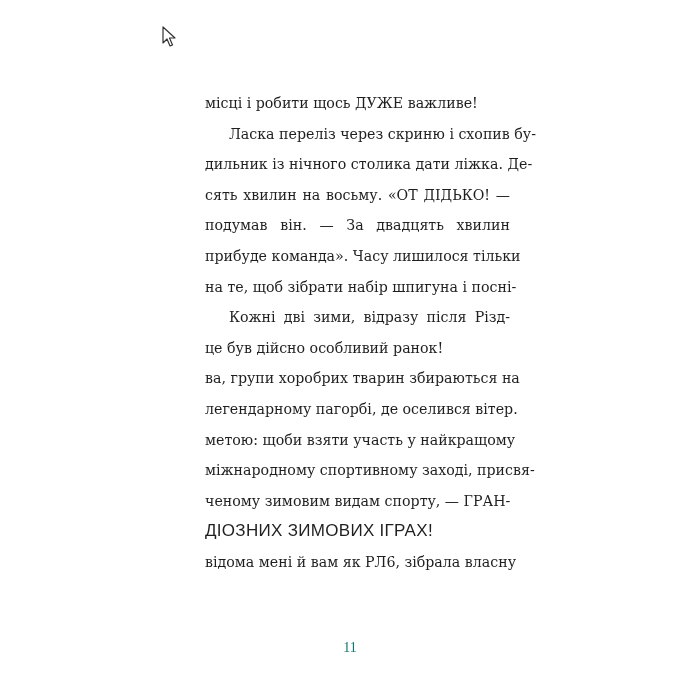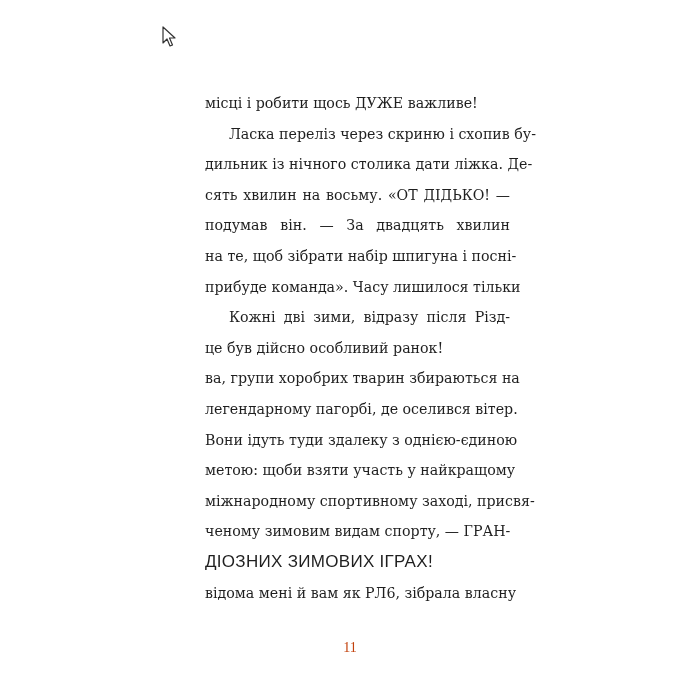--- a/index.html
+++ b/index.html
@@ -12,45 +12,44 @@
     }
     .line {
       height: 30.6px; line-height: 30.6px; white-space: nowrap;
       text-align: justify; text-align-last: justify;
     }
     .line.indent { padding-left: 24px; }
     .line.last { text-align-last: left; }
     .caps { font-family: "Liberation Sans", sans-serif; font-size: 17px; letter-spacing: 0.3px; }
     .pagenum {
       position: absolute; left: 0; width: 700px; top: 640px; text-align: center;
-      font-family: "Liberation Serif", serif; font-size: 14px; color: #c2410c;
+      font-family: "Liberation Serif", serif; font-size: 14px; color: #0f766e;
     }
   </style>
 </head>
 <body>
 
 <div class="cursor">
   <svg width="16" height="22" viewBox="0 0 16 22">
     <path d="M1 1 L1 17 L5 13 L8 20 L10.5 19 L7.5 12 L13 12 Z" fill="#fff" stroke="#333" stroke-width="1.2" stroke-linejoin="round"></path>
   </svg>
 </div>
 
 <div class="page">
   <div class="line last">місці і робити щось ДУЖЕ важливе!</div>
   <div class="line indent">Ласка переліз через скриню і схопив бу-</div>
   <div class="line">дильник із нічного столика дати ліжка. Де-</div>
   <div class="line">сять хвилин на восьму. «ОТ ДІДЬКО! —</div>
   <div class="line">подумав він. — За двадцять хвилин</div>
+  <div class="line">прибуде команда». Часу лишилося тільки</div>
   <div class="line">на те, щоб зібрати набір шпигуна і посні-</div>
-  <div class="line">прибуде команда». Часу лишилося тільки</div>
   <div class="line indent">Кожні дві зими, відразу після Різд-</div>
   <div class="line last">це був дійсно особливий ранок!</div>
   <div class="line">ва, групи хоробрих тварин збираються на</div>
   <div class="line">легендарному пагорбі, де оселився вітер.</div>
-  <div class="line">Вони ідуть туди здалеку з однією-єдиною</div>
   <div class="line">метою: щоби взяти участь у найкращому</div>
   <div class="line">міжнародному спортивному заході, присвя-</div>
   <div class="line">ченому зимовим видам спорту, — ГРАН-</div>
   <div class="line last caps">ДІОЗНИХ ЗИМОВИХ ІГРАХ!</div>
   <div class="line">відома мені й вам як РЛ6, зібрала власну</div>
 
 </div>
 
 <div class="pagenum">11</div>
 

